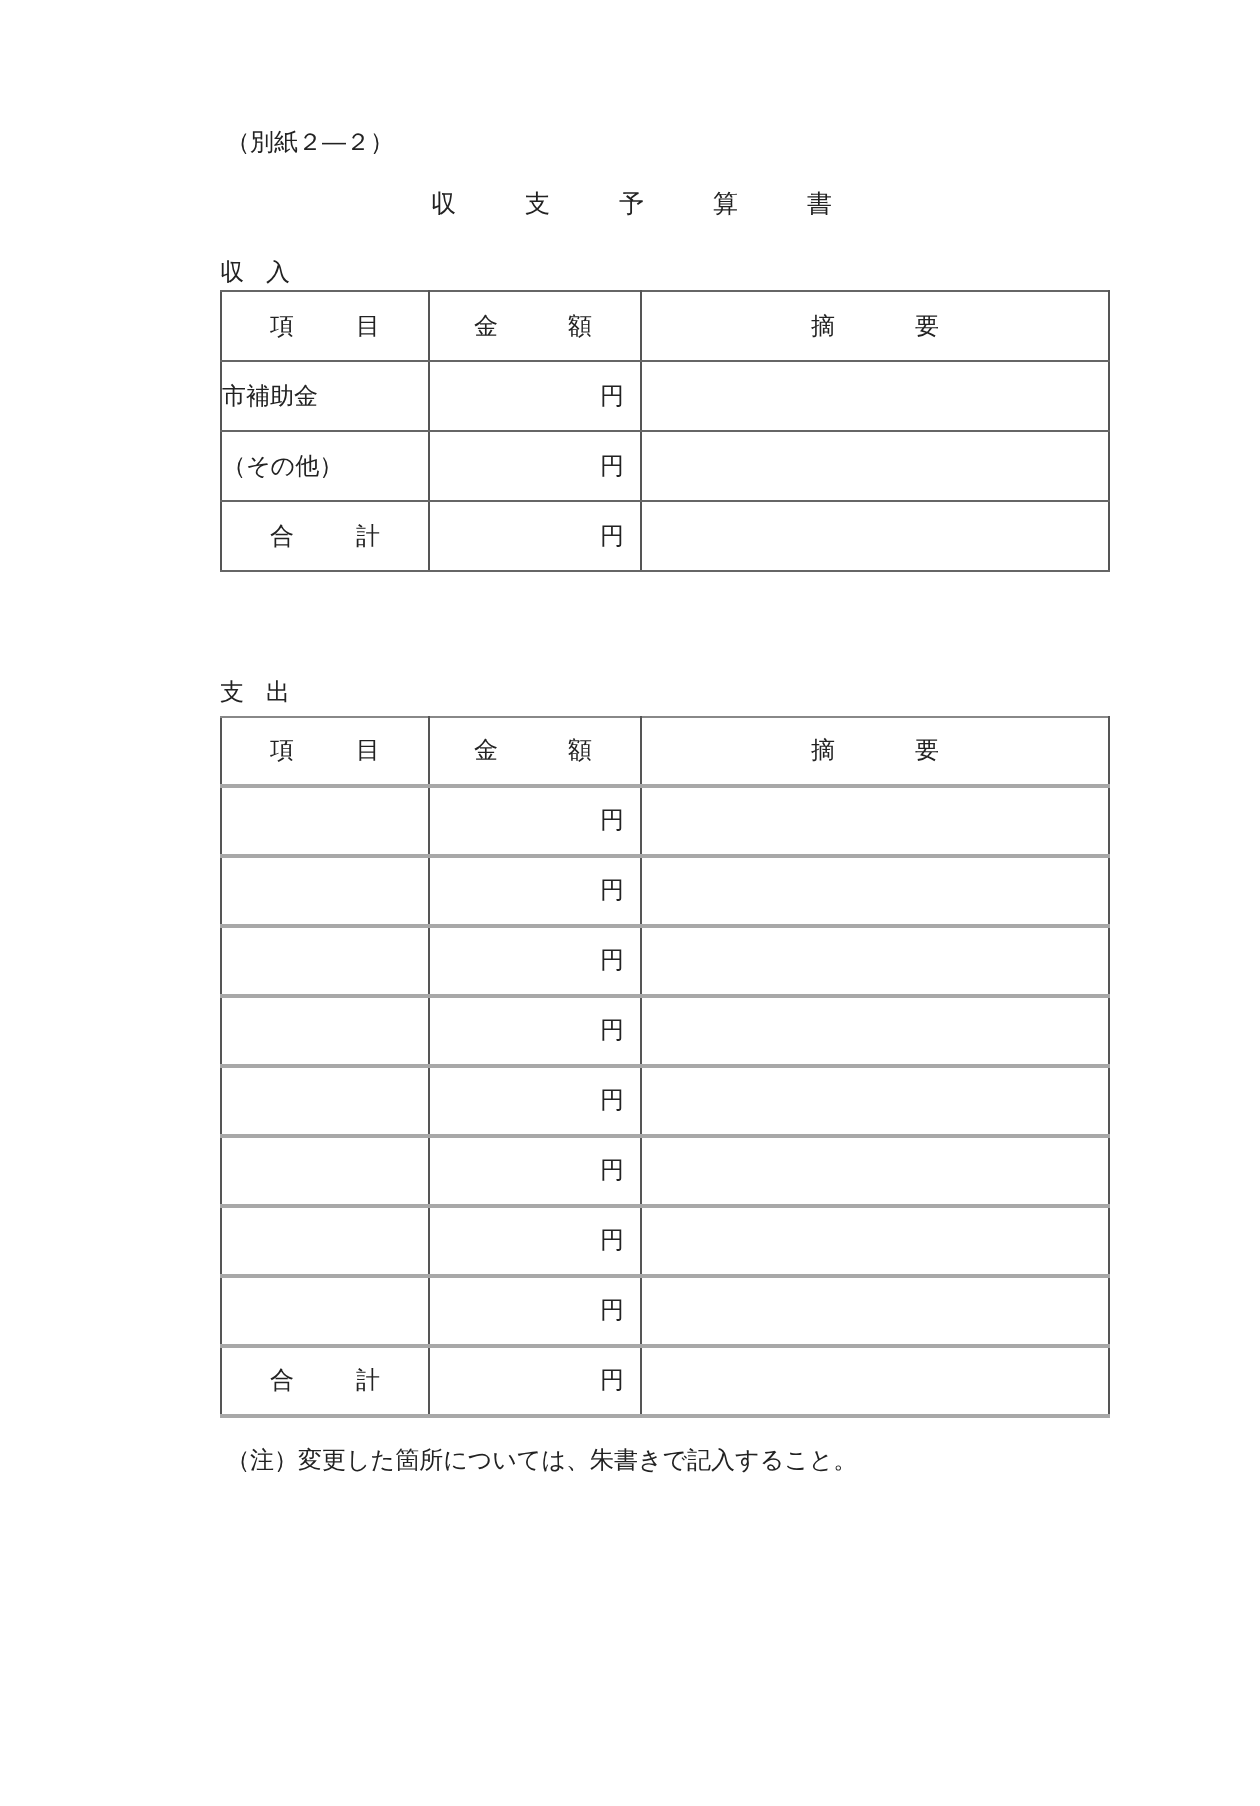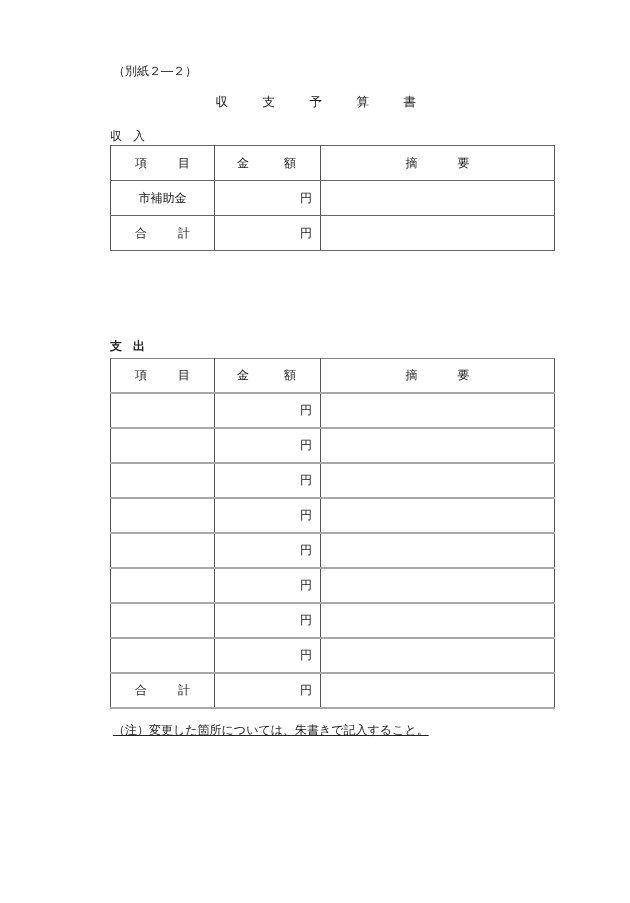--- a/index.html
+++ b/index.html
@@ -38,21 +38,21 @@
       display: inline-block;
       width: 47px;
       font-size: 12.5px;
       text-align: left;
     }
     .section-label {
       font-size: 12px;
       letter-spacing: 11px;
     }
     .income-label { left: 110px; top: 128px; }
-    .expense-label { left: 110px; top: 338px; font-weight: bold; }
+    .expense-label { left: 110px; top: 338px; }
 
     table.budget {
       position: absolute;
       left: 110px;
       border-collapse: collapse;
       table-layout: fixed;
       width: 444px;
     }
     table.budget td {
       height: 34px;
@@ -84,31 +84,29 @@
       justify-content: space-between;
       padding: 0 24px;
     }
     .hdr-split.amt { padding: 0 24px 0 22px; }
     .hdr-split.summary {
       justify-content: center;
       gap: 40px;
       padding: 0;
     }
     .item-center {
-      text-align: center;
     }
     .yen {
       text-align: right;
       padding-right: 8px !important;
     }
     .note {
       left: 113px;
       top: 722px;
       font-size: 12px;
-      text-decoration: underline;
     }
   </style>
 </head>
 <body>
 
 <div class="abs annex">（別紙２―２）</div>
 
 <div class="abs title">
   <div class="title-inner">
     <span class="title-char">収</span>
@@ -147,20 +145,25 @@
           <span>要</span>
         </div>
       </td>
     </tr>
     <tr>
       <td class="item-center">市補助金</td>
       <td class="yen">円</td>
       <td></td>
     </tr>
     <tr>
+      <td class="item-center">（その他）</td>
+      <td class="yen">円</td>
+      <td></td>
+    </tr>
+    <tr>
       <td>
         <div class="hdr-split">
           <span>合</span>
           <span>計</span>
         </div>
       </td>
       <td class="yen">円</td>
       <td></td>
     </tr>
   </tbody>

